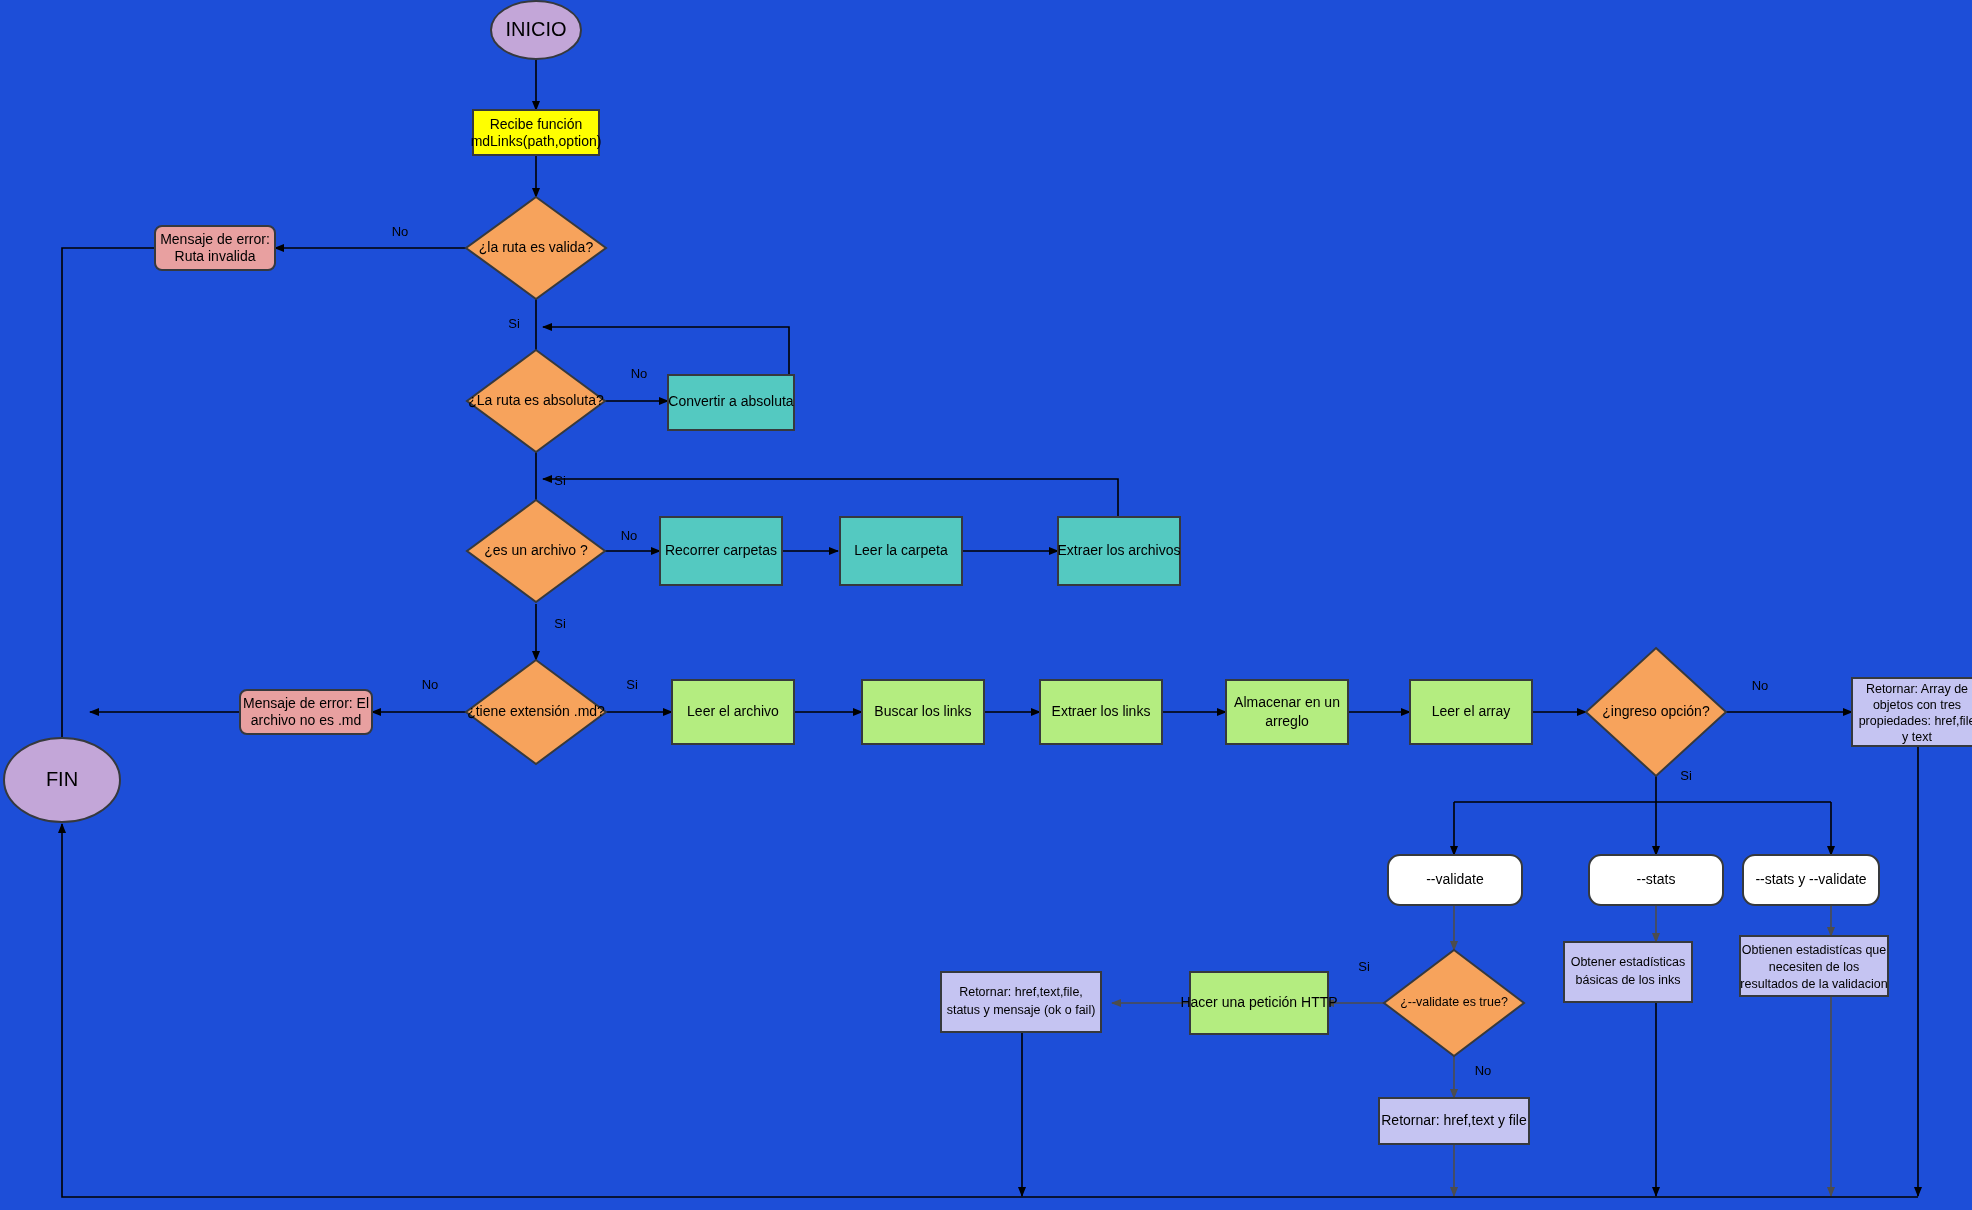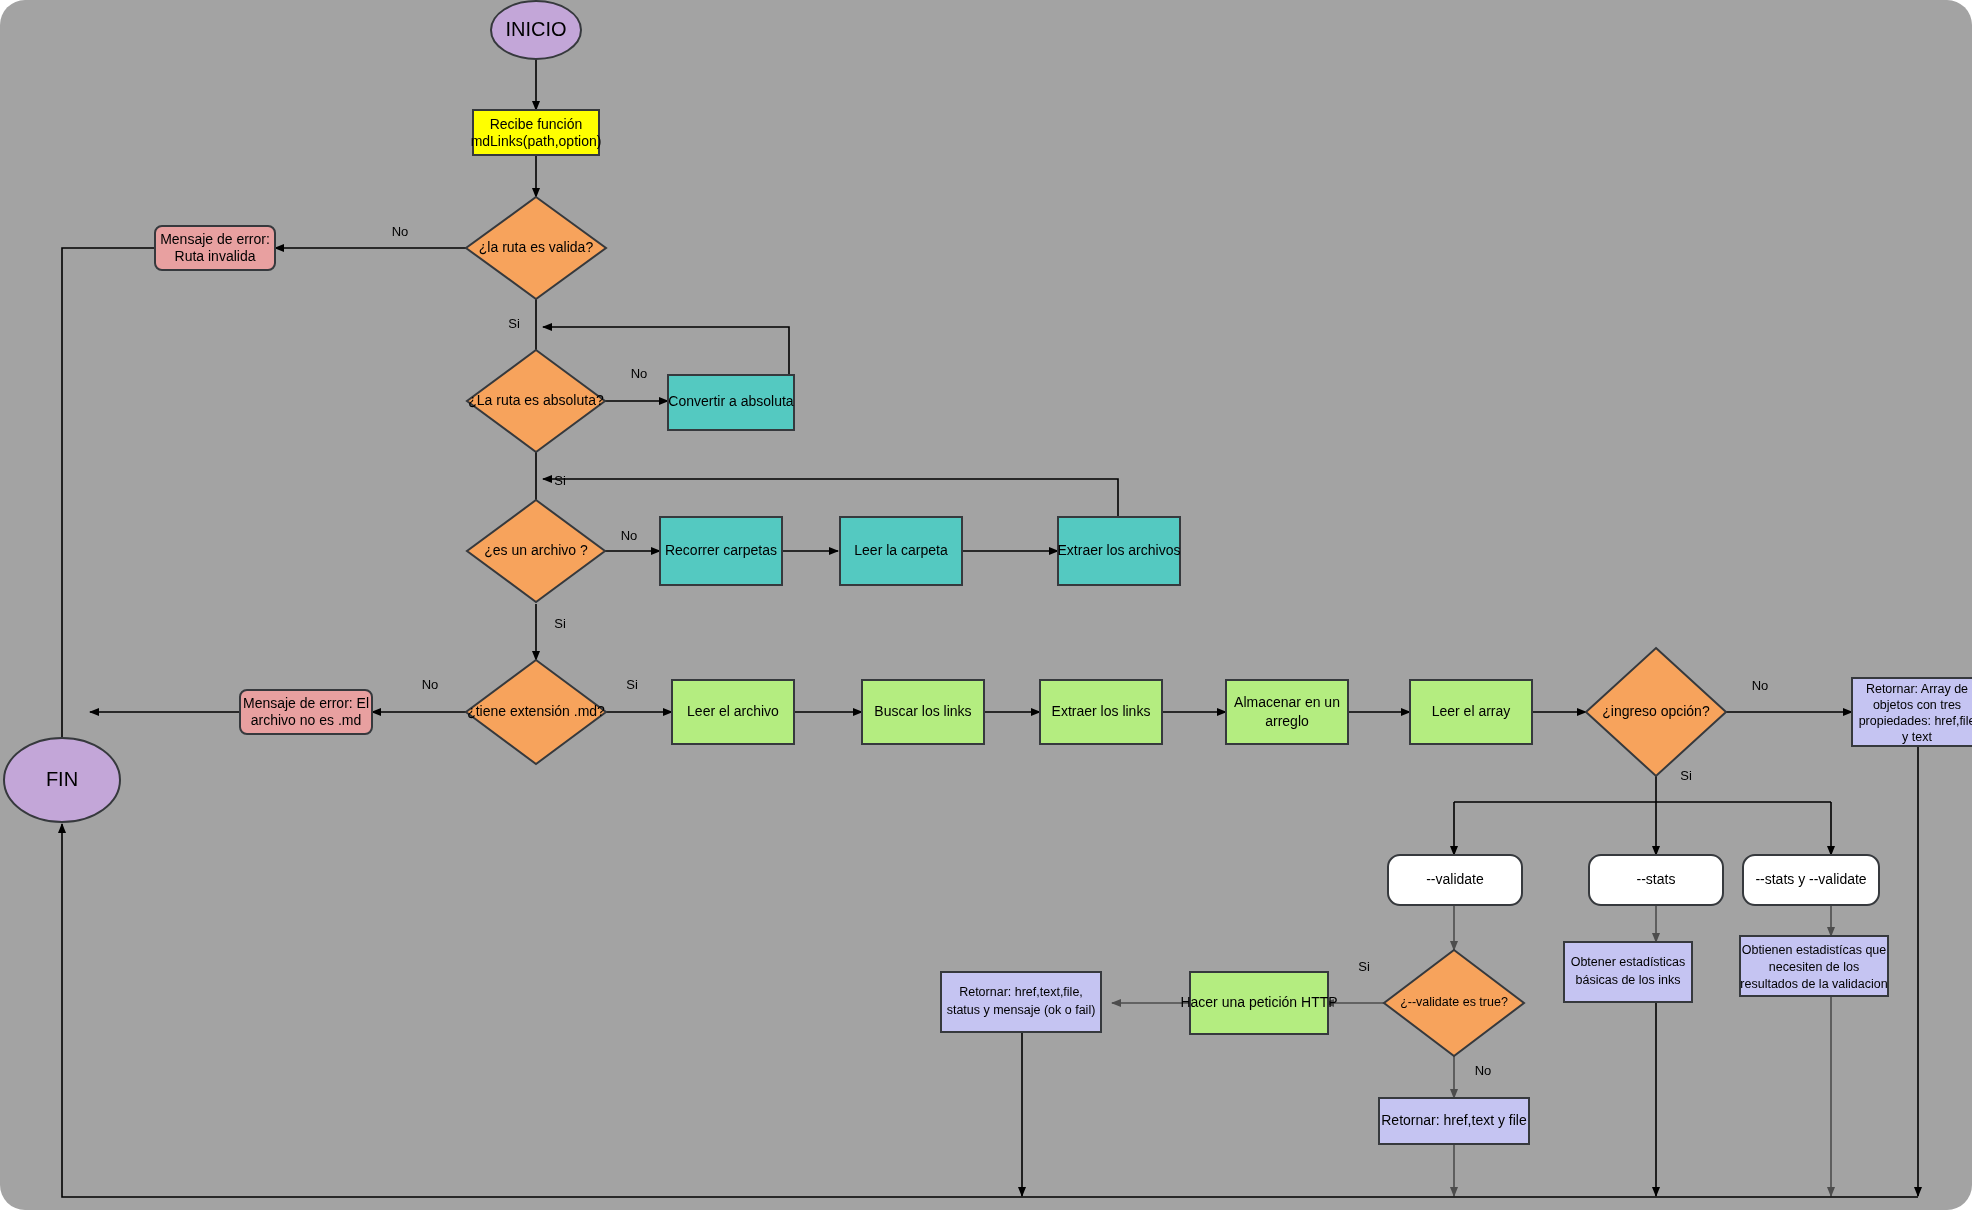--- a/index.html
+++ b/index.html
@@ -7,23 +7,22 @@
     padding: 0;
     background: #ffffff;
   }
   body {
     font-family: "Liberation Sans", sans-serif;
   }
   #diagram-root {
     position: relative;
     width: 1972px;
     height: 1210px;
-    background: #a3a3a3;
+    background: #1d4ed8;
     overflow: hidden;
-    border-radius: 25px;
   }
   svg#flowchart {
     display: block;
     width: 1972px;
     height: 1210px;
   }
   .node-shape {
     stroke: #36393d;
     stroke-width: 2;
   }

